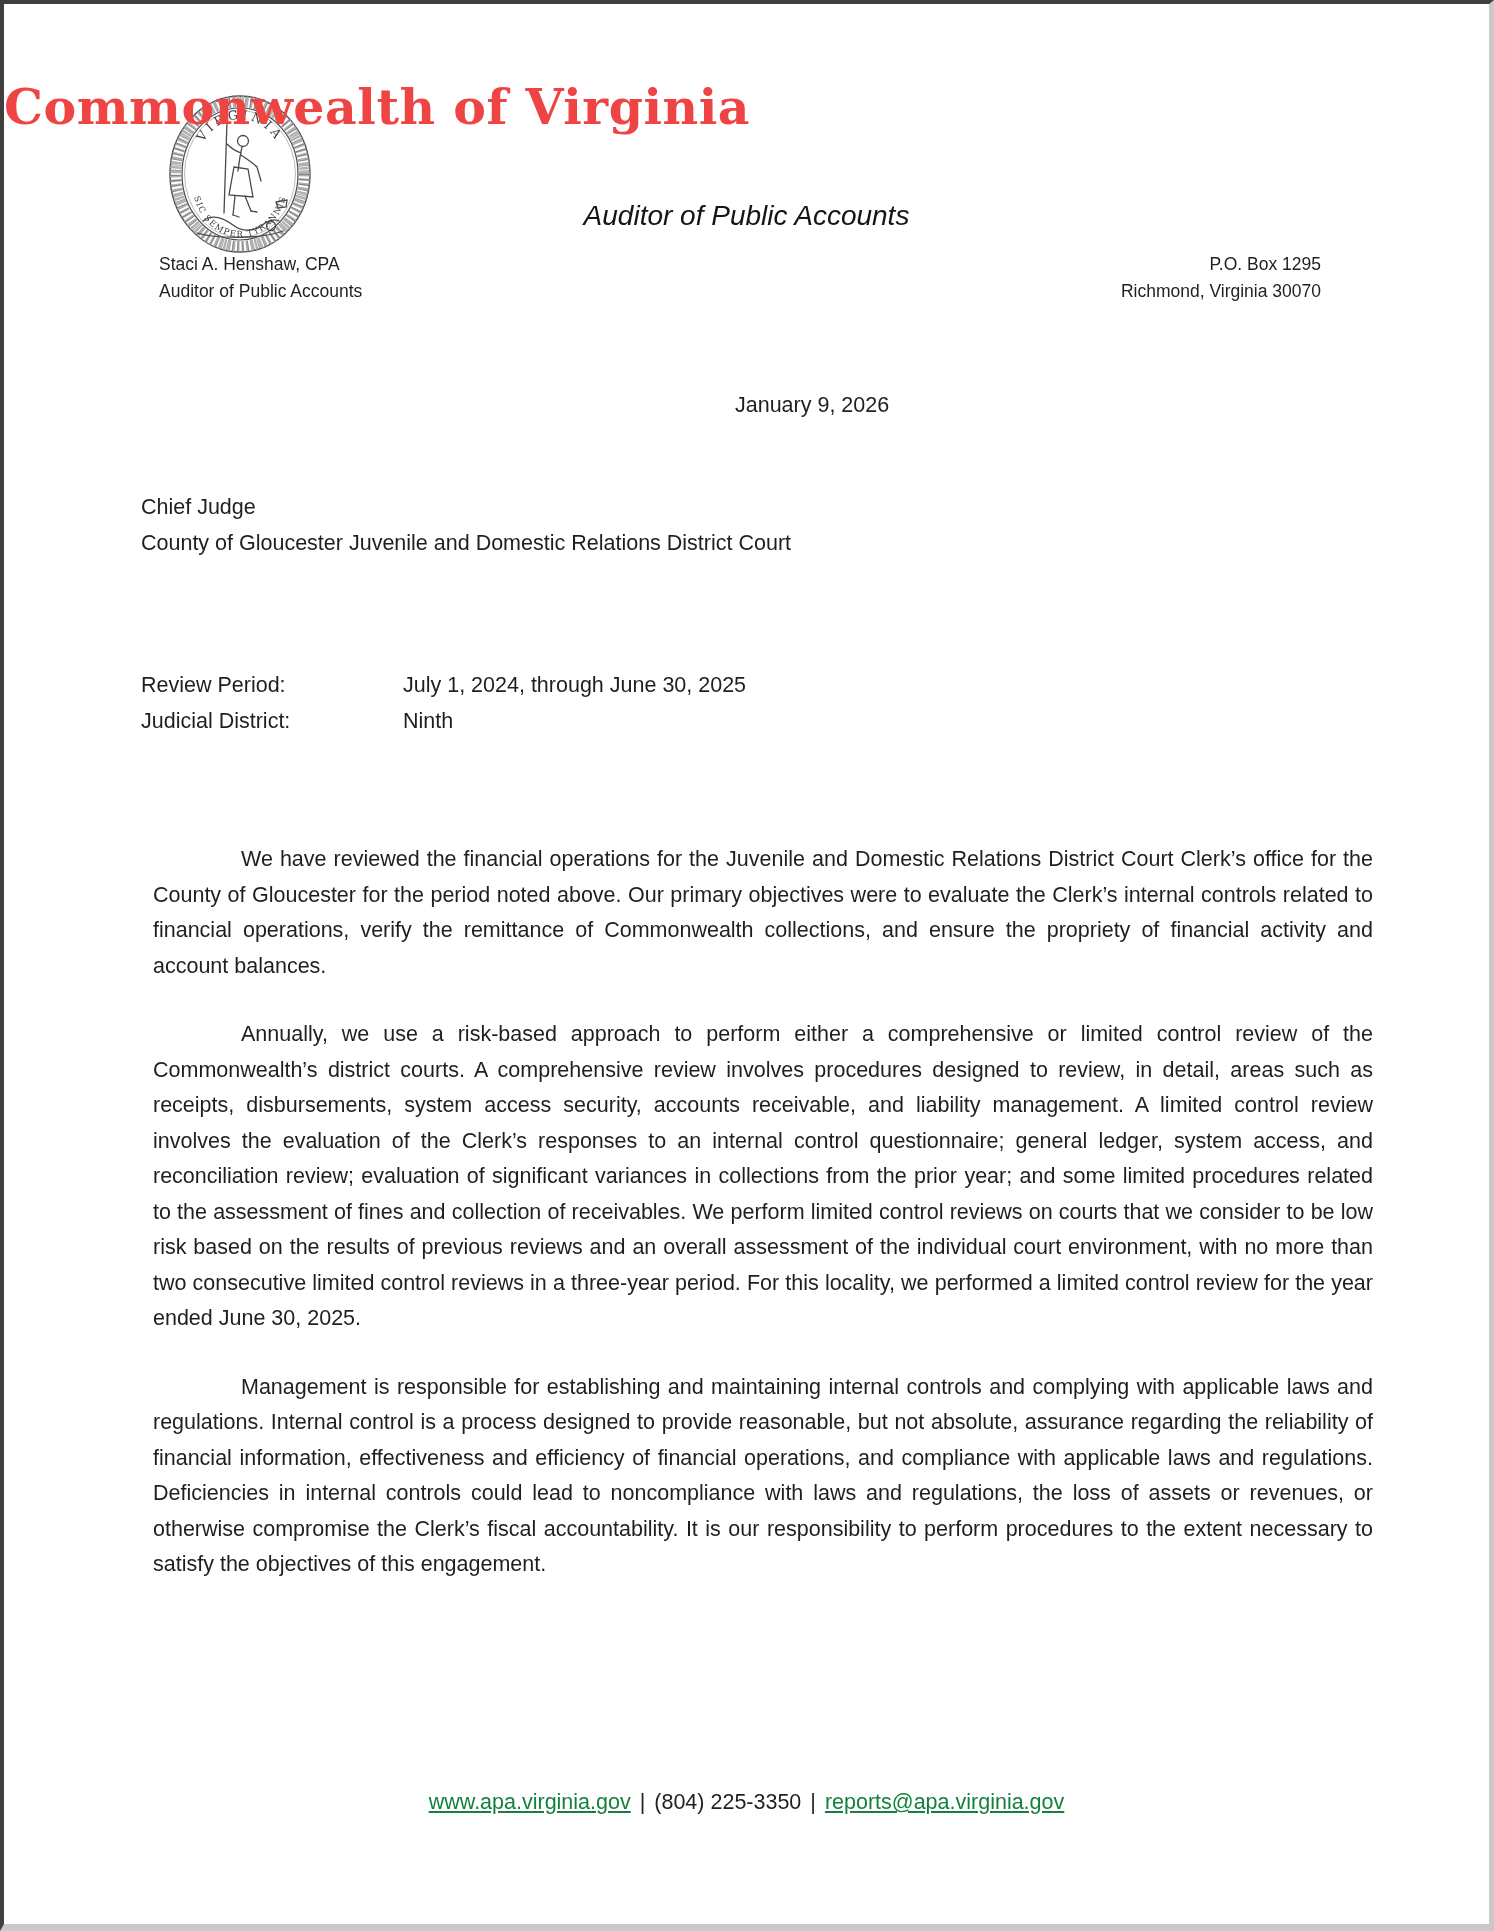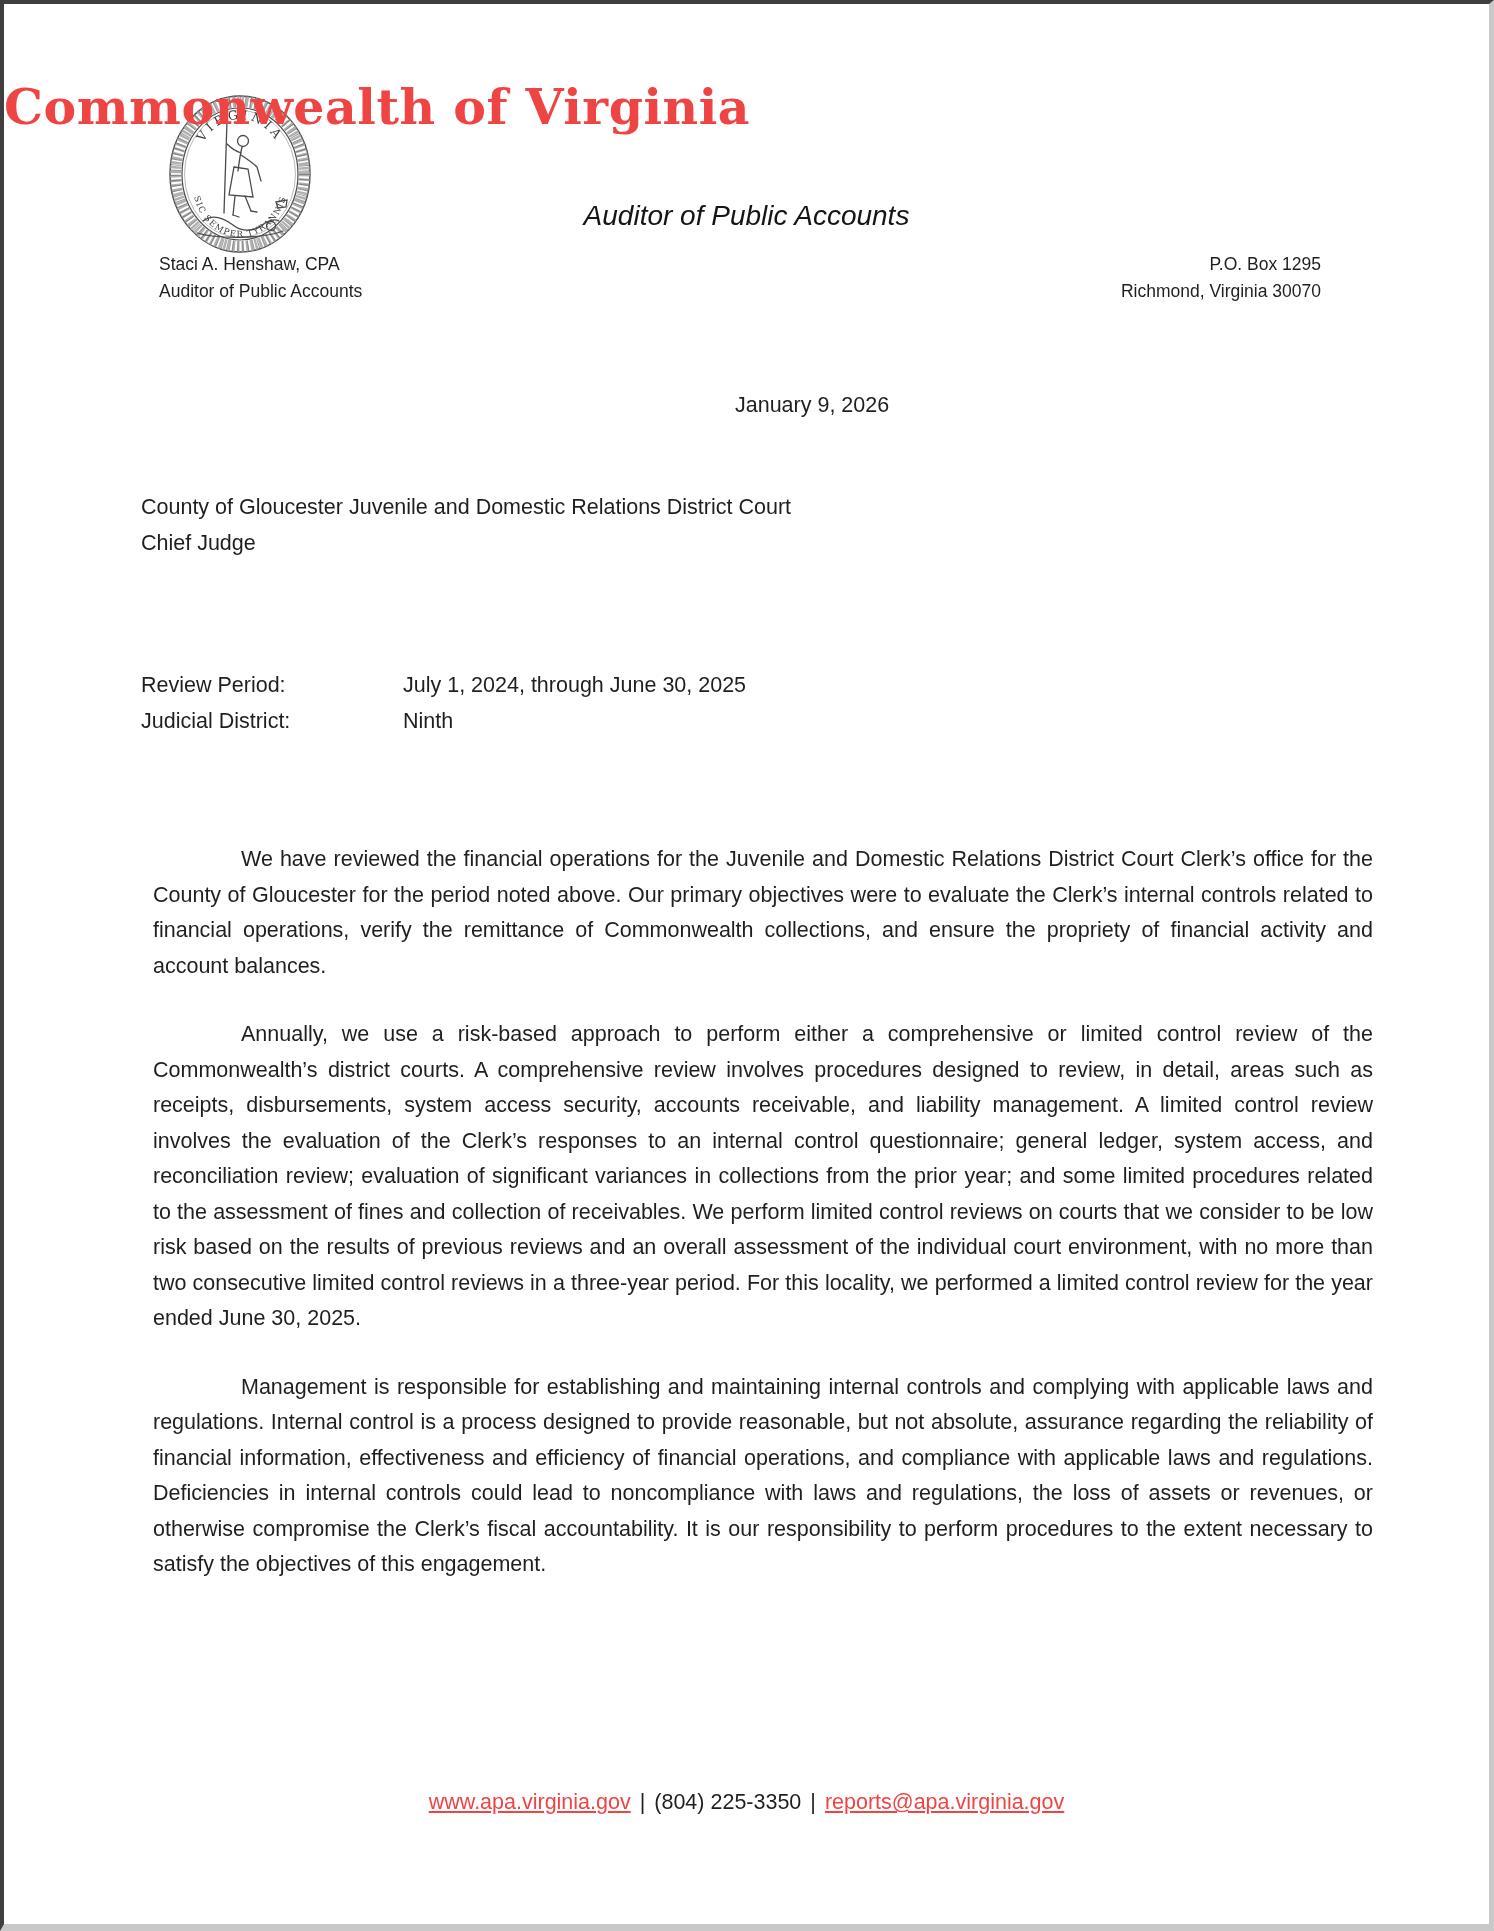--- a/index.html
+++ b/index.html
@@ -85,21 +85,21 @@
     text-align: justify;
   }
   .body-text p { margin: 0 0 33px 12px; text-indent: 88px; }
   .footer {
     position: absolute;
     left: 0; right: 0; top: 1786px;
     text-align: center;
     font-size: 21.5px;
     color: #1f1f1f;
   }
-  .footer a { color: #ef4444; text-decoration: underline; }
+  .footer a { color: #15803d; text-decoration: underline; }
   .footer .sep { margin: 0 9px; }
   svg text { font-family: "DejaVu Serif", serif; fill: #3e3e3e; }
 </style>
 </head>
 <body>
 
 <div class="page">
 
   <div class="seal">
     <svg viewBox="0 0 146 162" width="146" height="162" xmlns="http://www.w3.org/2000/svg">
@@ -144,22 +144,22 @@
   </div>
 
   <div class="address">
     <div>P.O. Box 1295</div>
     <div>Richmond, Virginia 30070</div>
   </div>
 
   <div class="date">January 9, 2026</div>
 
   <div class="recipient">
+    <div>Chief Judge</div>
     <div>County of Gloucester Juvenile and Domestic Relations District Court</div>
-    <div>Chief Judge</div>
   </div>
 
   <div class="review">
     <div class="review-row">
       <div class="review-label">Review Period:</div>
       <div>July 1, 2024, through June 30, 2025</div>
     </div>
     <div class="review-row">
       <div class="review-label">Judicial District:</div>
       <div>Ninth</div>

